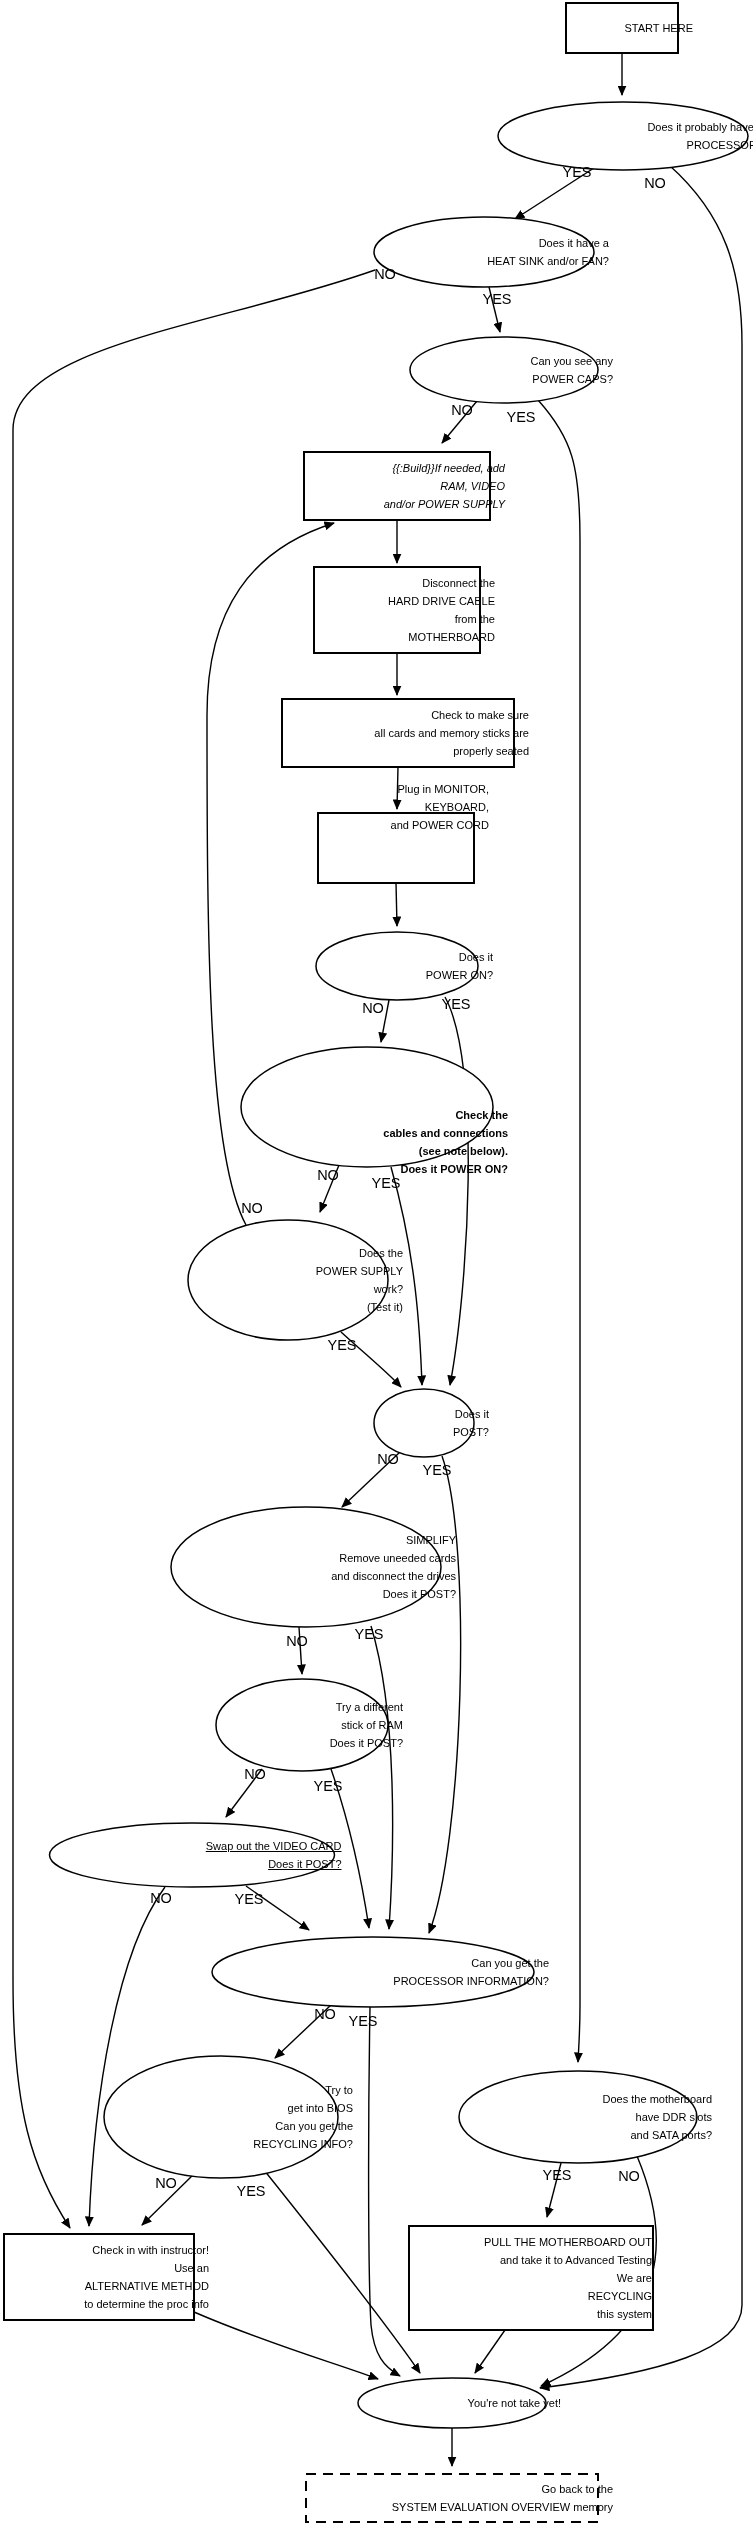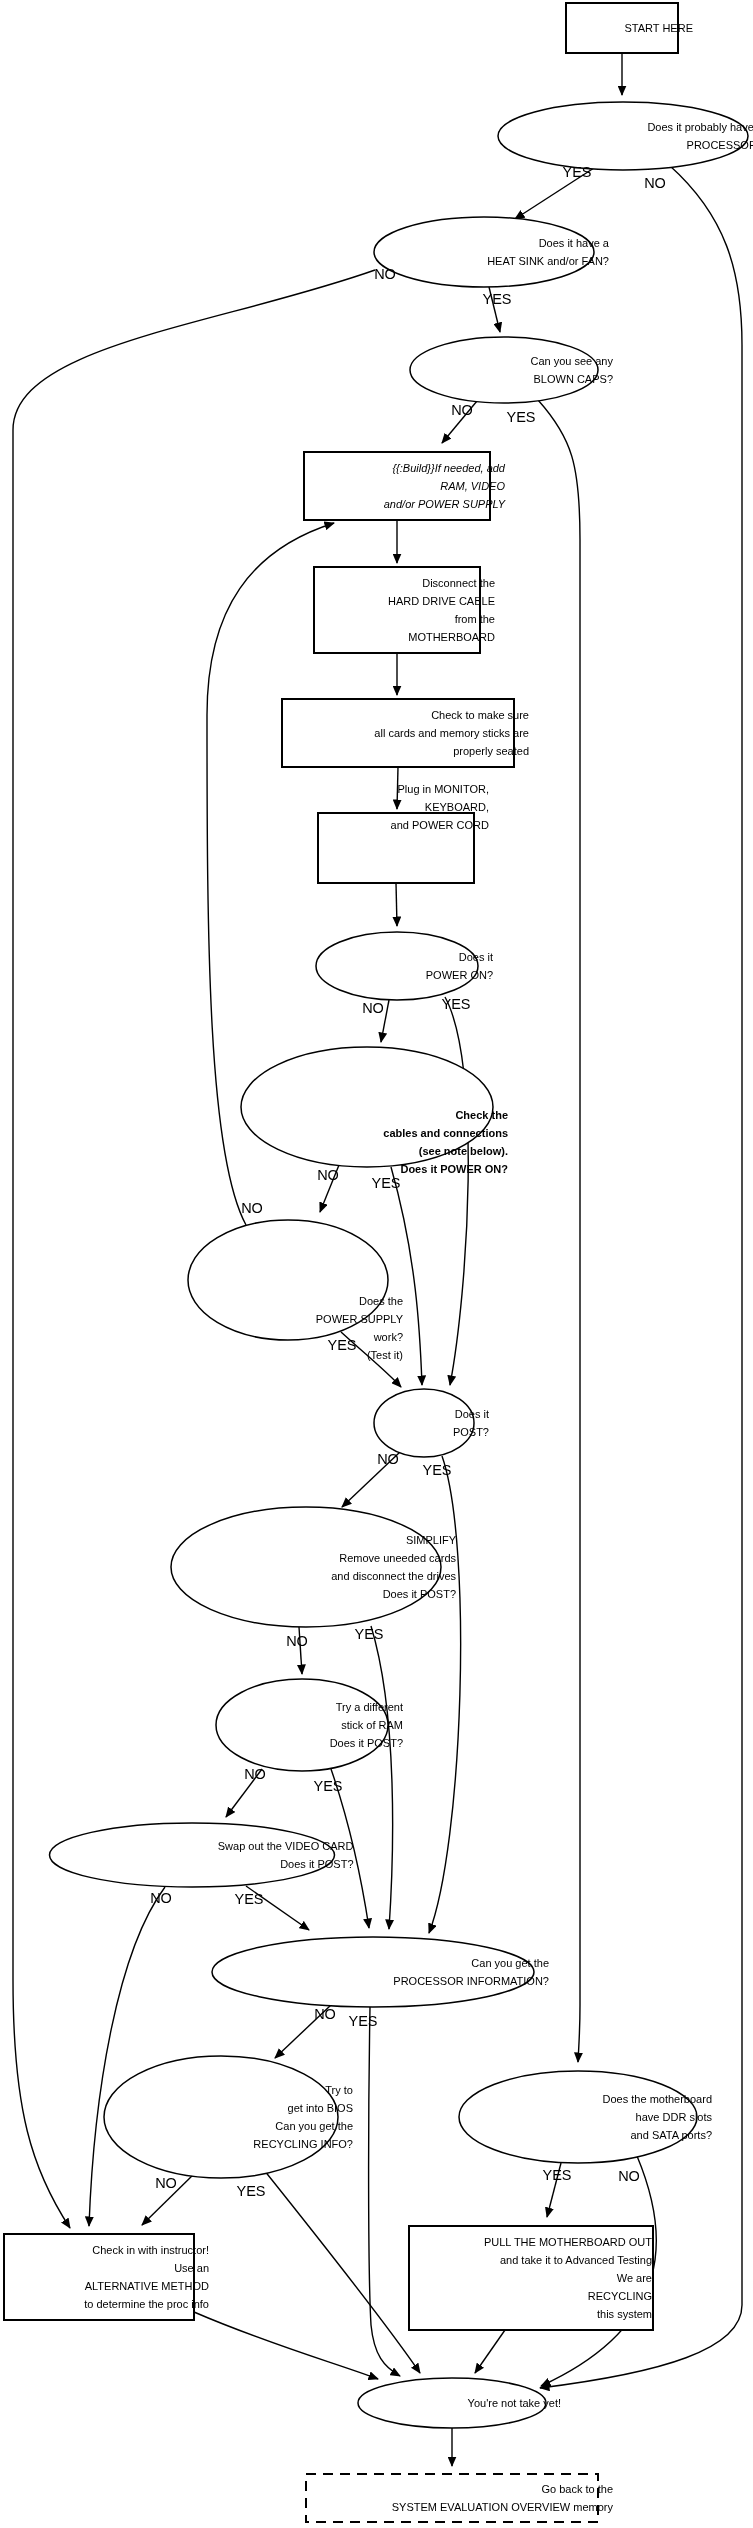--- a/index.html
+++ b/index.html
@@ -113,54 +113,54 @@
       <div class="edge-label" style="left: 166px; top: 2183px;">NO</div>
       <div class="edge-label" style="left: 251px; top: 2191px;">YES</div>
       <div class="edge-label" style="left: 557px; top: 2175px;">YES</div>
       <div class="edge-label" style="left: 629px; top: 2176px;">NO</div>
       <div class="node-label" style="left: 622px; top: 28px; width: 142px;">START HERE</div>
       <div class="node-label" style="left: 623px; top: 136px; width: 280px;">Does it probably have a
 PROCESSOR?</div>
       <div class="node-label" style="left: 484px; top: 252px; width: 250px;">Does it have a
 HEAT SINK and/or FAN?</div>
       <div class="node-label" style="left: 504px; top: 370px; width: 218px;">Can you see any
-BLOWN CAPS?</div>
+POWER CAPS?</div>
       <div class="node-label" style="left: 397px; top: 486px; width: 216px; font-style: italic;">{{:Build}}If needed, add
 RAM, VIDEO
 and/or POWER SUPPLY</div>
       <div class="node-label" style="left: 397px; top: 610px; width: 196px;">Disconnect the
 HARD DRIVE CABLE
 from the
 MOTHERBOARD</div>
       <div class="node-label" style="left: 398px; top: 733px; width: 262px;">Check to make sure
 all cards and memory sticks are
 properly seated</div>
       <div class="node-label" style="left: 396px; top: 807px; width: 186px;">Plug in MONITOR,
 KEYBOARD,
 and POWER CORD</div>
       <div class="node-label" style="left: 397px; top: 966px; width: 192px;">Does it
 POWER ON?</div>
       <div class="node-label" style="left: 367px; top: 1142px; width: 282px; font-weight: bold;">Check the
 cables and connections
 (see note below).
 Does it POWER ON?</div>
-      <div class="node-label" style="left: 288px; top: 1280px; width: 230px; margin-top: 48px;">Does the
+      <div class="node-label" style="left: 288px; top: 1280px; width: 230px;">Does the
 POWER SUPPLY
 work?
 (Test it)</div>
       <div class="node-label" style="left: 424px; top: 1423px; width: 130px;">Does it
 POST?</div>
       <div class="node-label" style="left: 306px; top: 1567px; width: 300px;">SIMPLIFY
 Remove uneeded cards
 and disconnect the drives
 Does it POST?</div>
       <div class="node-label" style="left: 302px; top: 1725px; width: 202px;">Try a different
 stick of RAM
 Does it POST?</div>
-      <div class="node-label" style="left: 196px; top: 1855px; width: 315px;">Swap out the VIDEO CARD
+      <div class="node-label" style="left: 184px; top: 1855px; width: 315px; text-decoration: underline;">Swap out the VIDEO CARD
 Does it POST?</div>
       <div class="node-label" style="left: 373px; top: 1972px; width: 352px;">Can you get the
 PROCESSOR INFORMATION?</div>
       <div class="node-label" style="left: 221px; top: 2117px; width: 264px;">Try to
 get into BIOS
 Can you get the
 RECYCLING INFO?</div>
       <div class="node-label" style="left: 578px; top: 2117px; width: 268px;">Does the motherboard
 have DDR slots
 and SATA ports?</div>

